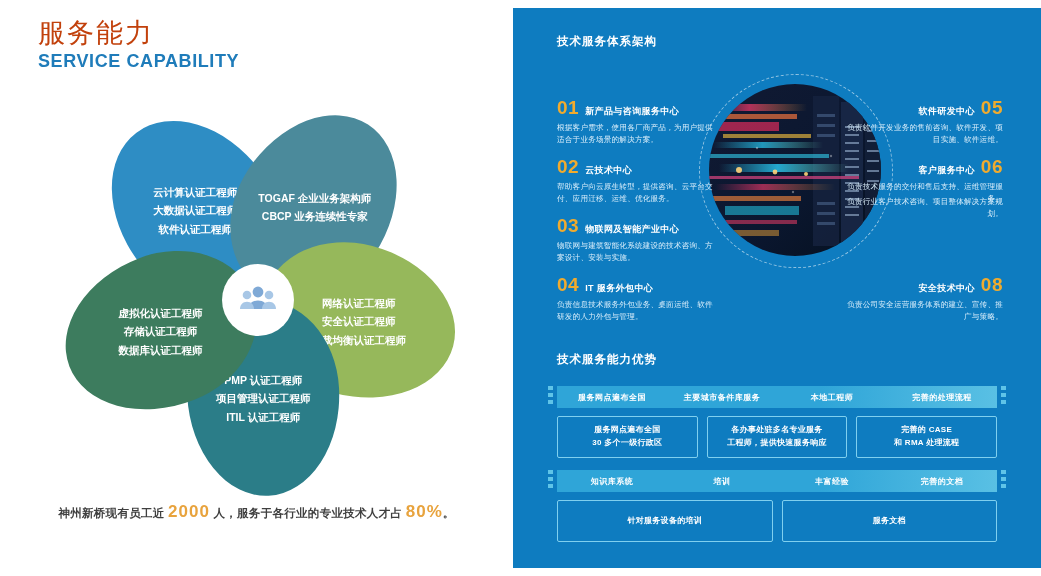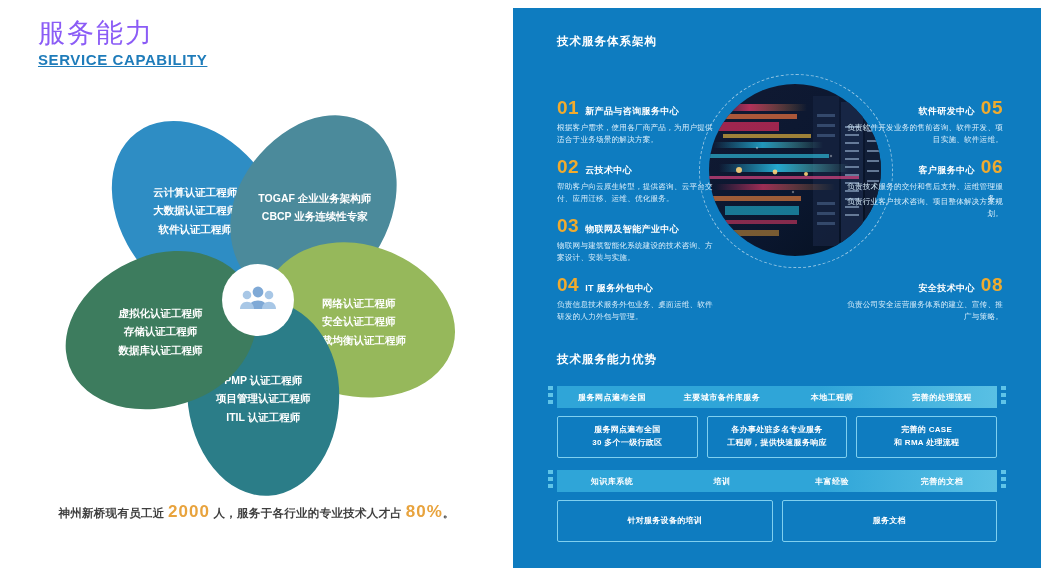--- a/index.html
+++ b/index.html
@@ -10,27 +10,26 @@
     overflow:hidden;
     position:relative;
   }
   
   #left-panel{
     position:absolute;left:0;top:0;width:513px;height:576px;
     background:#ffffff;
   }
   #title-block{position:absolute;left:38px;top:18px;}
   #title-cn{
-    font-size:27px;color:#8b5cf6;letter-spacing:2px;line-height:1.15;
+    font-size:27px;color:#c2410c;letter-spacing:2px;line-height:1.15;
     font-weight:400;
   }
   #title-en{
-    font-size:15px;color:#1f7cba;font-weight:bold;letter-spacing:0.6px;
+    font-size:18px;color:#1f7cba;font-weight:bold;letter-spacing:0.6px;
     margin-top:2px;
-    text-decoration:underline;
   }
 
   
   #flower{position:absolute;left:58px;top:98px;width:400px;height:390px;}
   .petal{
     position:absolute;
     width:152px;height:196px;
     border-radius:76px 76px 76px 76px / 104px 104px 92px 92px;
     left:124px;top:-6px;
     transform-origin:76px 202px;

